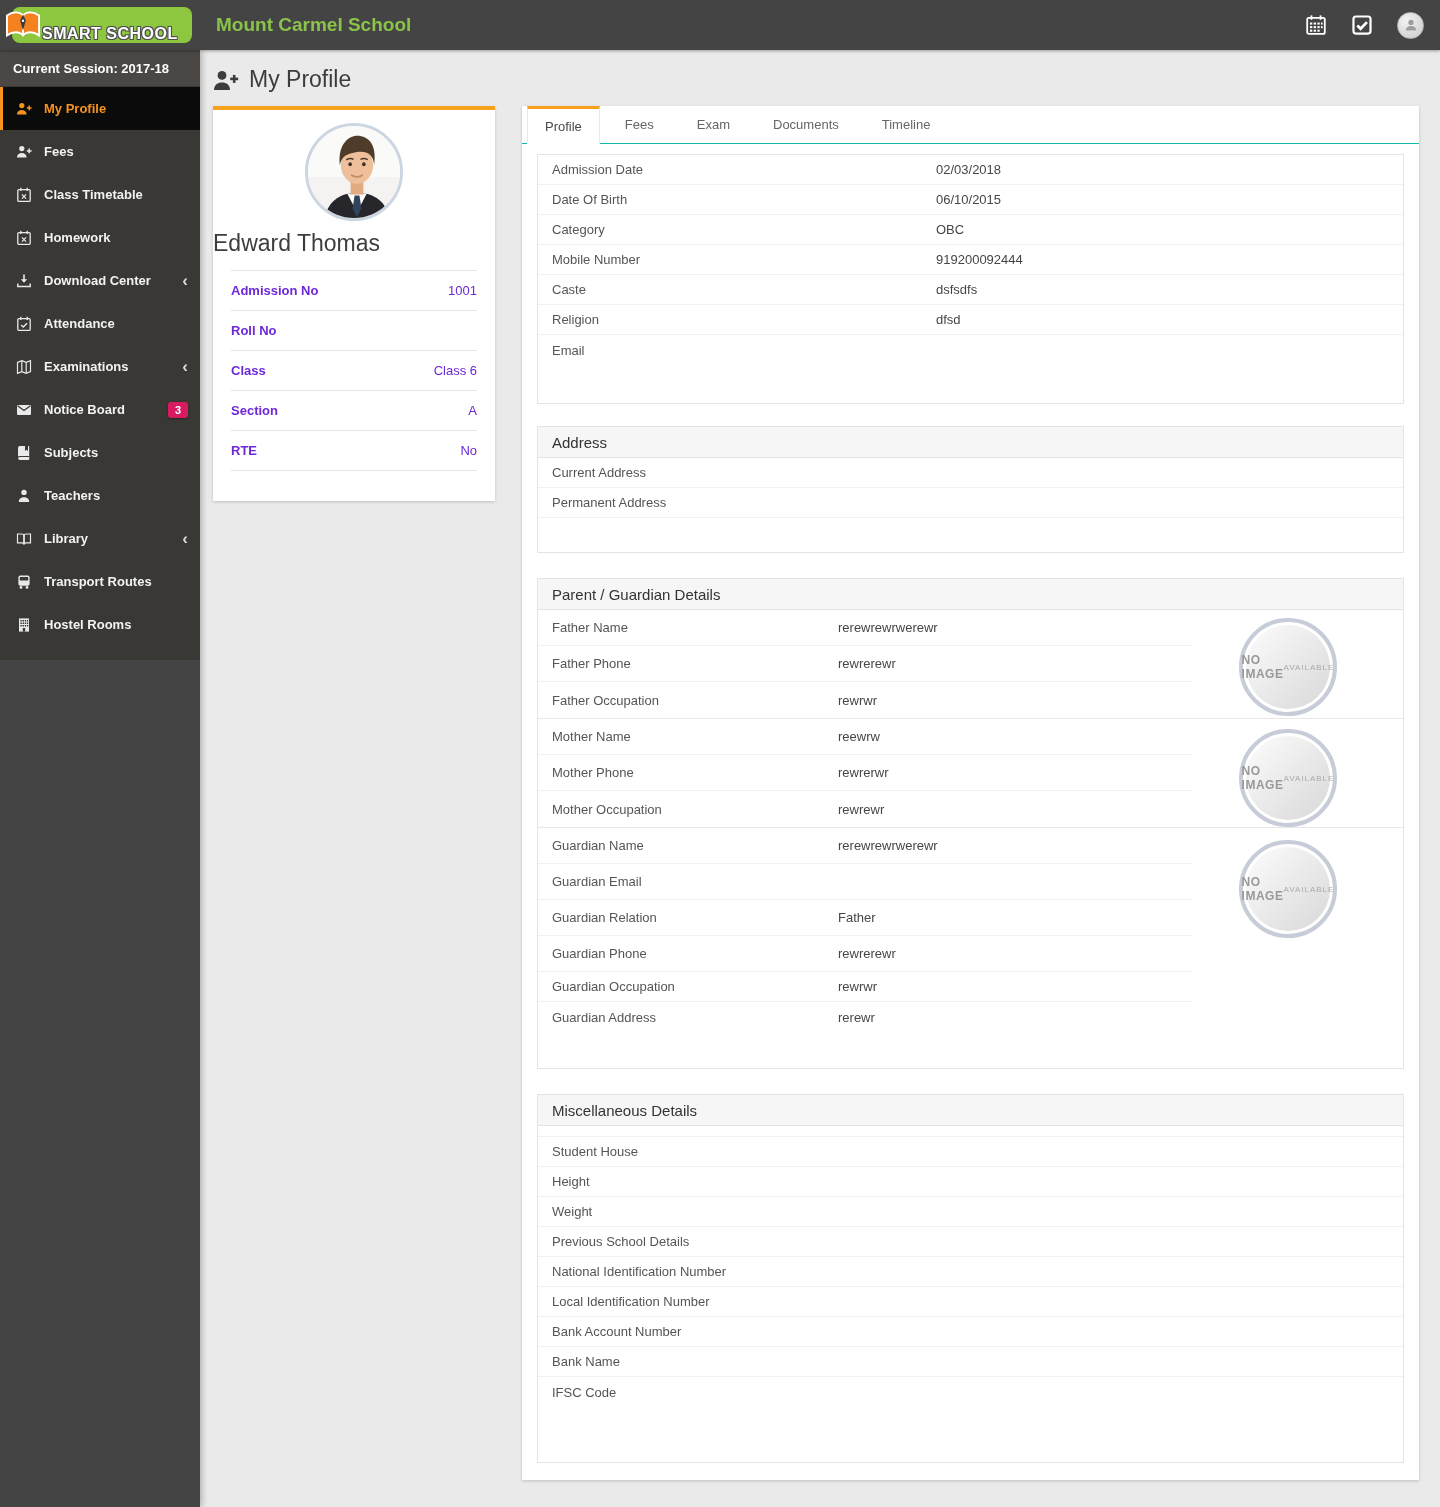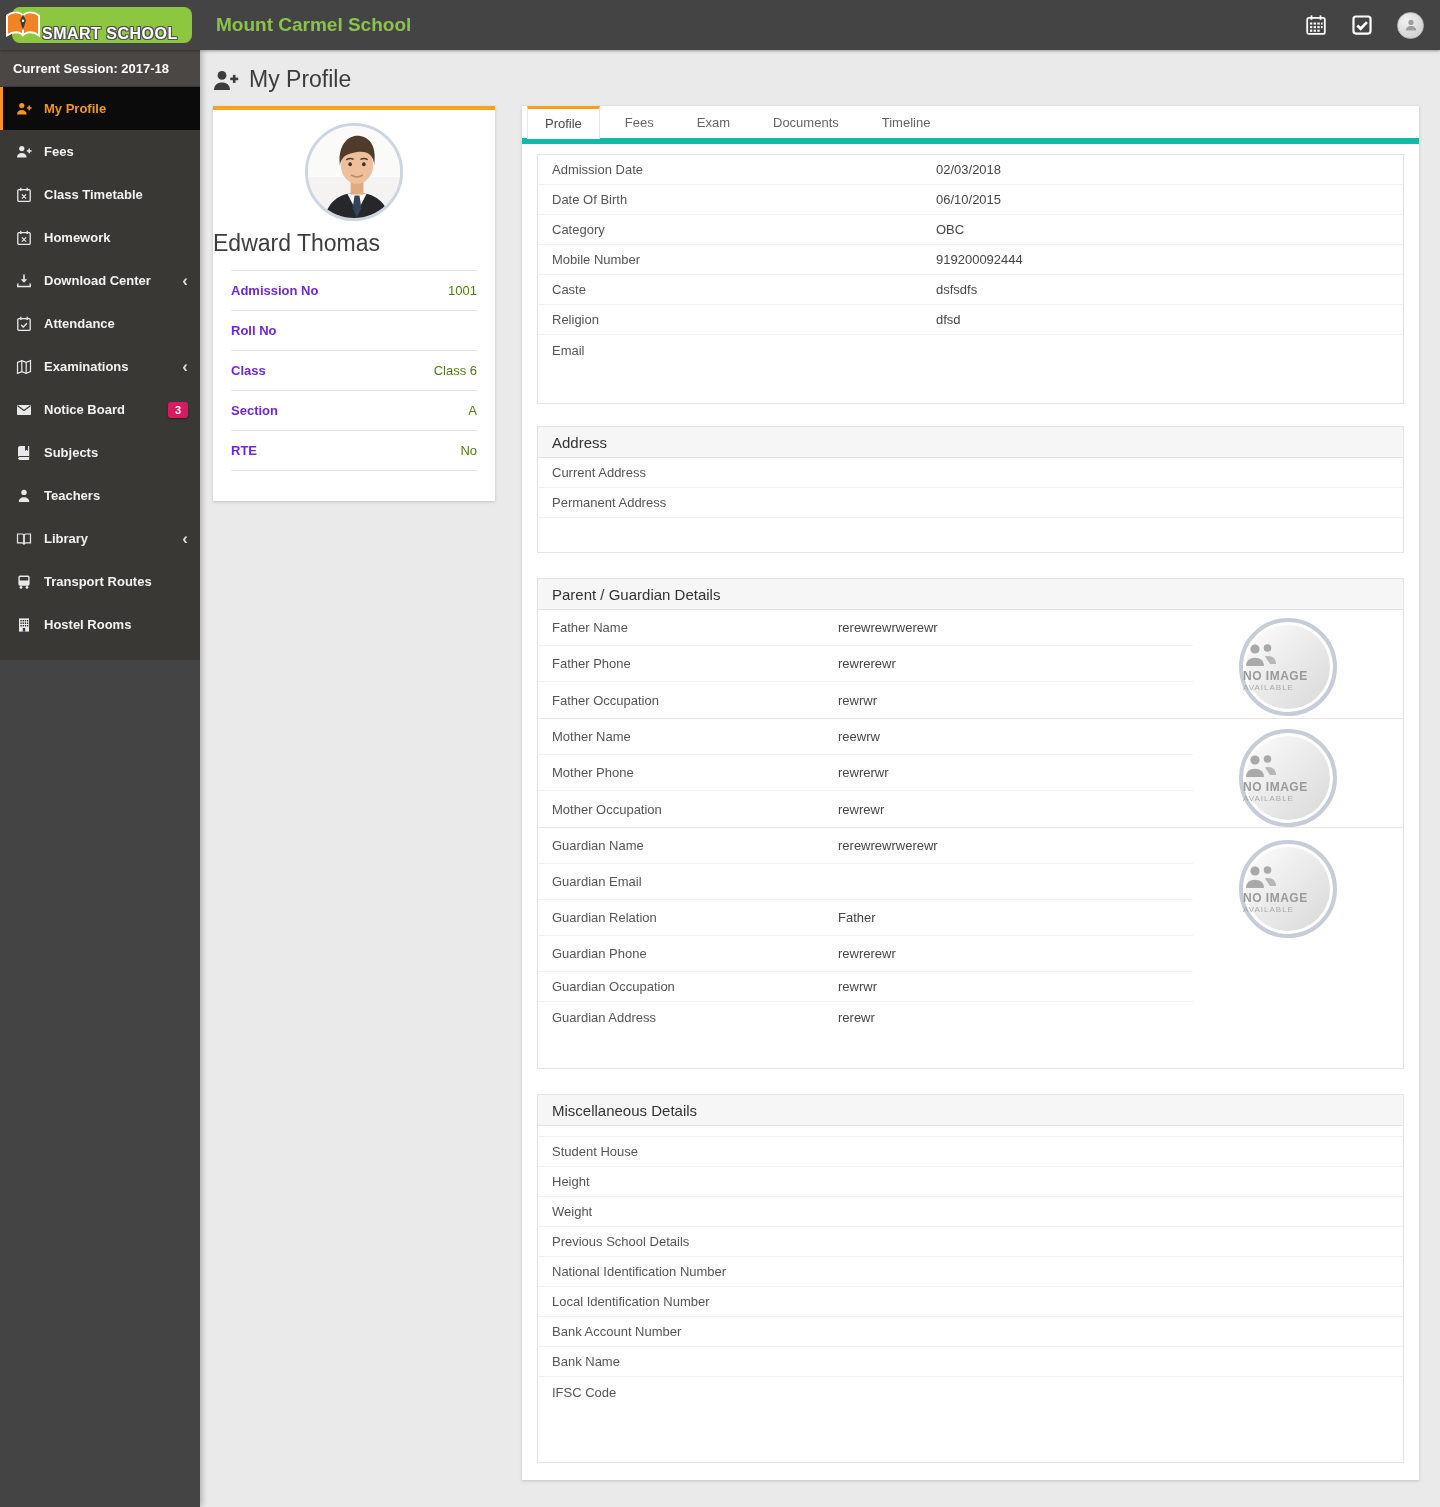--- a/index.html
+++ b/index.html
@@ -84,27 +84,27 @@
     width:98px; height:98px; border-radius:50%; border:3px solid #ccd6e2;
     overflow:hidden; background:#f4f4f2;
   }
   .sname { text-align:left; font-size:23px; color:#3d3d3d; margin:9px 0 13px 0; }
   .card-rows { border-top:1px solid #e4e4e4; margin:0 18px; }
   .crow {
     height:40px; display:flex; align-items:center; justify-content:space-between;
     border-bottom:1px solid #e4e4e4; font-size:13px;
   }
   .crow .cl { font-weight:bold; color:#6d28d9; }
-  .crow .cv { color:#4d7c0f; }
+  .crow .cv { color:#6d28d9; }
   
   .panel {
     flex:1; background:#fff; box-shadow:0 1px 3px rgba(0,0,0,.18);
     padding:0 15px 17px 15px; min-height:1365px;
   }
-  .tabs { display:flex; border-bottom:6px solid #14b8a6; padding:0; margin:0 -15px; padding-left:5px; height:38px; }
+  .tabs { display:flex; border-bottom:1px solid #14b8a6; padding:0; margin:0 -15px; padding-left:5px; height:38px; }
   .tab {
     padding:0 17px; display:flex; align-items:center; font-size:13px; color:#666;
     cursor:pointer; text-decoration:none; margin-right:7px; border:1px solid transparent;
   }
   .tab.active {
     color:#484848; background:#fff; border:1px solid #e8e8e8;
     border-top:3px solid #f7a01b; border-bottom:1px solid #fff; margin-bottom:-1px;
   }
   .sect { border:1px solid #e4e4e4; }
   .sect-h {
@@ -129,21 +129,21 @@
   }
   .grow.sep { border-bottom:1px solid #f1f1f1; }
   .grow.short { height:30px; }
   .grow .tl { width:286px; flex-shrink:0; color:#555; }
   .grow .tv { color:#464646; }
   .gdiv { border-bottom:1px solid #e8e8e8; }
   .gimg {
     position:absolute; right:66px; width:98px; height:98px; border-radius:50%;
     border:4px solid #c7ccd9; background:linear-gradient(135deg,#fefefe 0%,#ececec 45%,#d7d7d7 100%);
     box-shadow:inset 0 0 0 3px #fff;
-    display:flex; flex-direction:column; justify-content:center;
+    display:flex; flex-direction:row; align-items:center; justify-content:center;
   }
   .gimg svg { width:38px; height:26px; margin-bottom:1px; }
   .ni1 { font-size:12px; font-weight:bold; color:#999; letter-spacing:.5px; }
   .ni2 { font-size:8px; color:#aaa; letter-spacing:1px; }
   .box4 { margin-top:25px; padding-bottom:55px; }
   .box4 .rows { margin-top:10px; border-top:1px solid #f1f1f1; }
   .box4 .tl { width:384px; flex-shrink:0; }
 </style>
 </head>
 <body>

